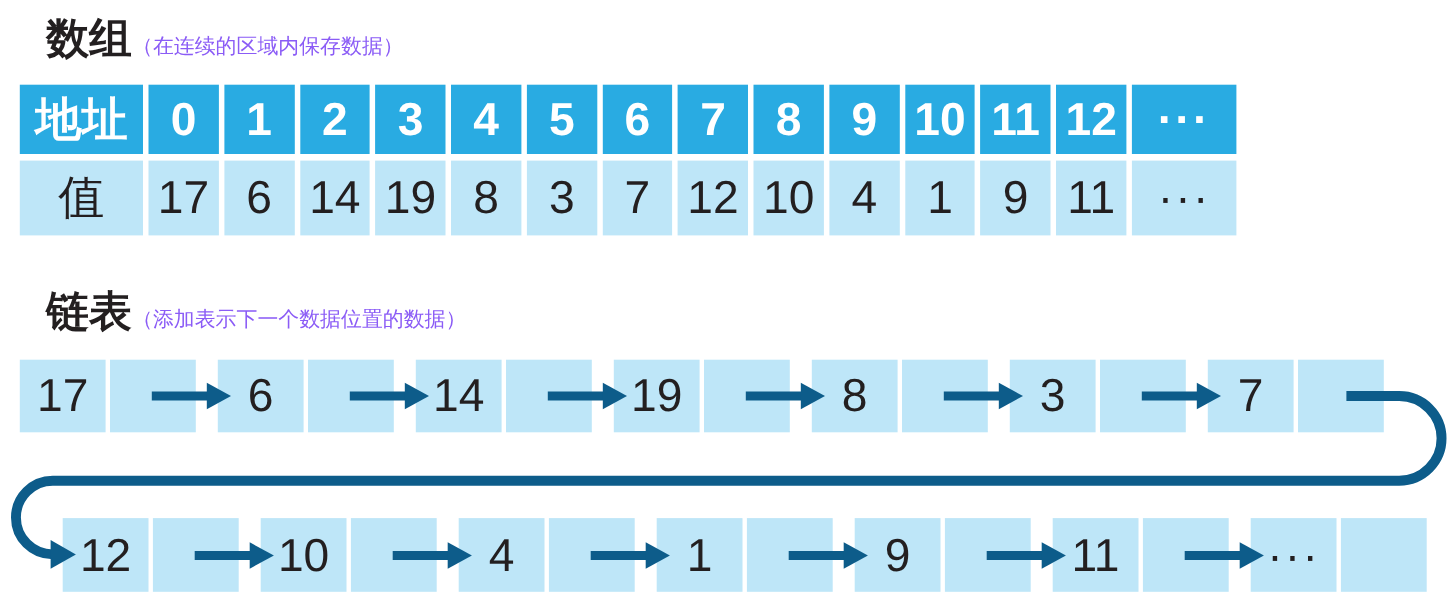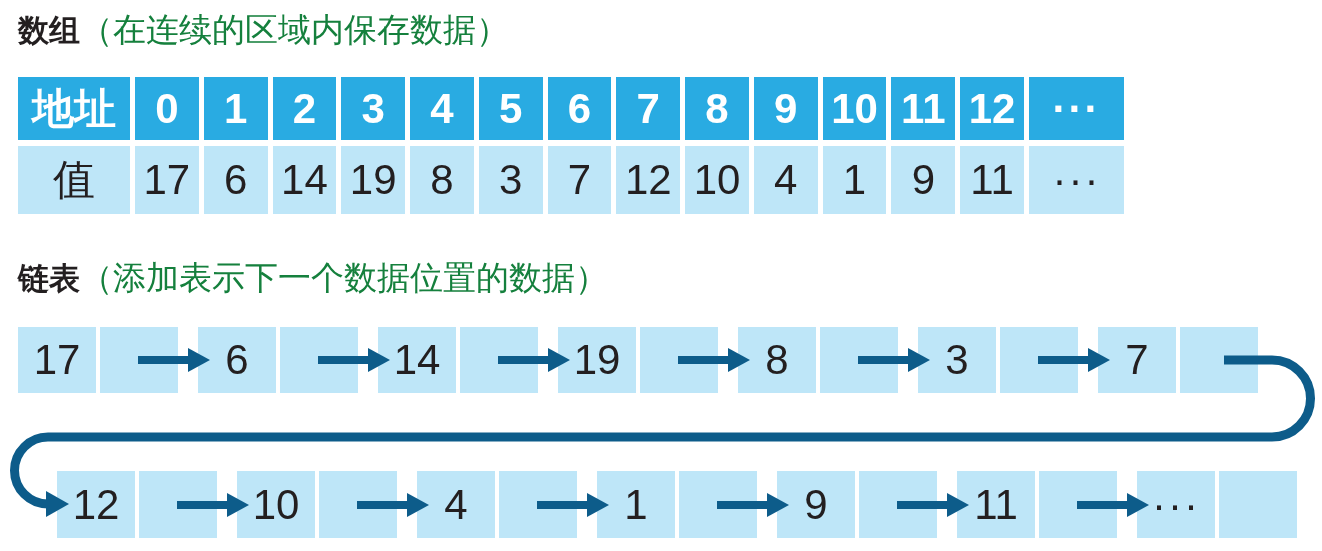--- a/index.html
+++ b/index.html
@@ -3,22 +3,22 @@
 <meta charset="utf-8">
 <style>
   html, body { margin: 0; padding: 0; }
   body {
     width: 1322px; height: 551px; position: relative;
     background: #ffffff; overflow: hidden;
     font-family: "Liberation Sans", sans-serif;
     color: #231f20;
   }
   .title { position: absolute; left: 18px; white-space: nowrap; }
-  .title .t-bold { font-size: 31px; font-weight: 700; color: #231f20; }
-  .title .t-rest { font-size: 33px; font-weight: 400; color: #15803d; }
+  .title .t-bold { font-size: 39px; font-weight: 700; color: #231f20; margin-left: 24px; }
+  .title .t-rest { font-size: 19px; font-weight: 400; color: #8b5cf6; }
   #array-title  { top: 8px; }
   #list-title   { top: 256px; }
 
   
   .arr-table { position: absolute; left: 18px; top: 77px; width: 1106px;
                display: flex; flex-direction: column; gap: 6px; }
   .arr-row { display: flex; gap: 5px; }
   .arr-row.header { height: 63px; }
   .arr-row.values { height: 68px; }
   .arr-cell { flex: 1 1 0; display: flex; align-items: center; justify-content: center; }

